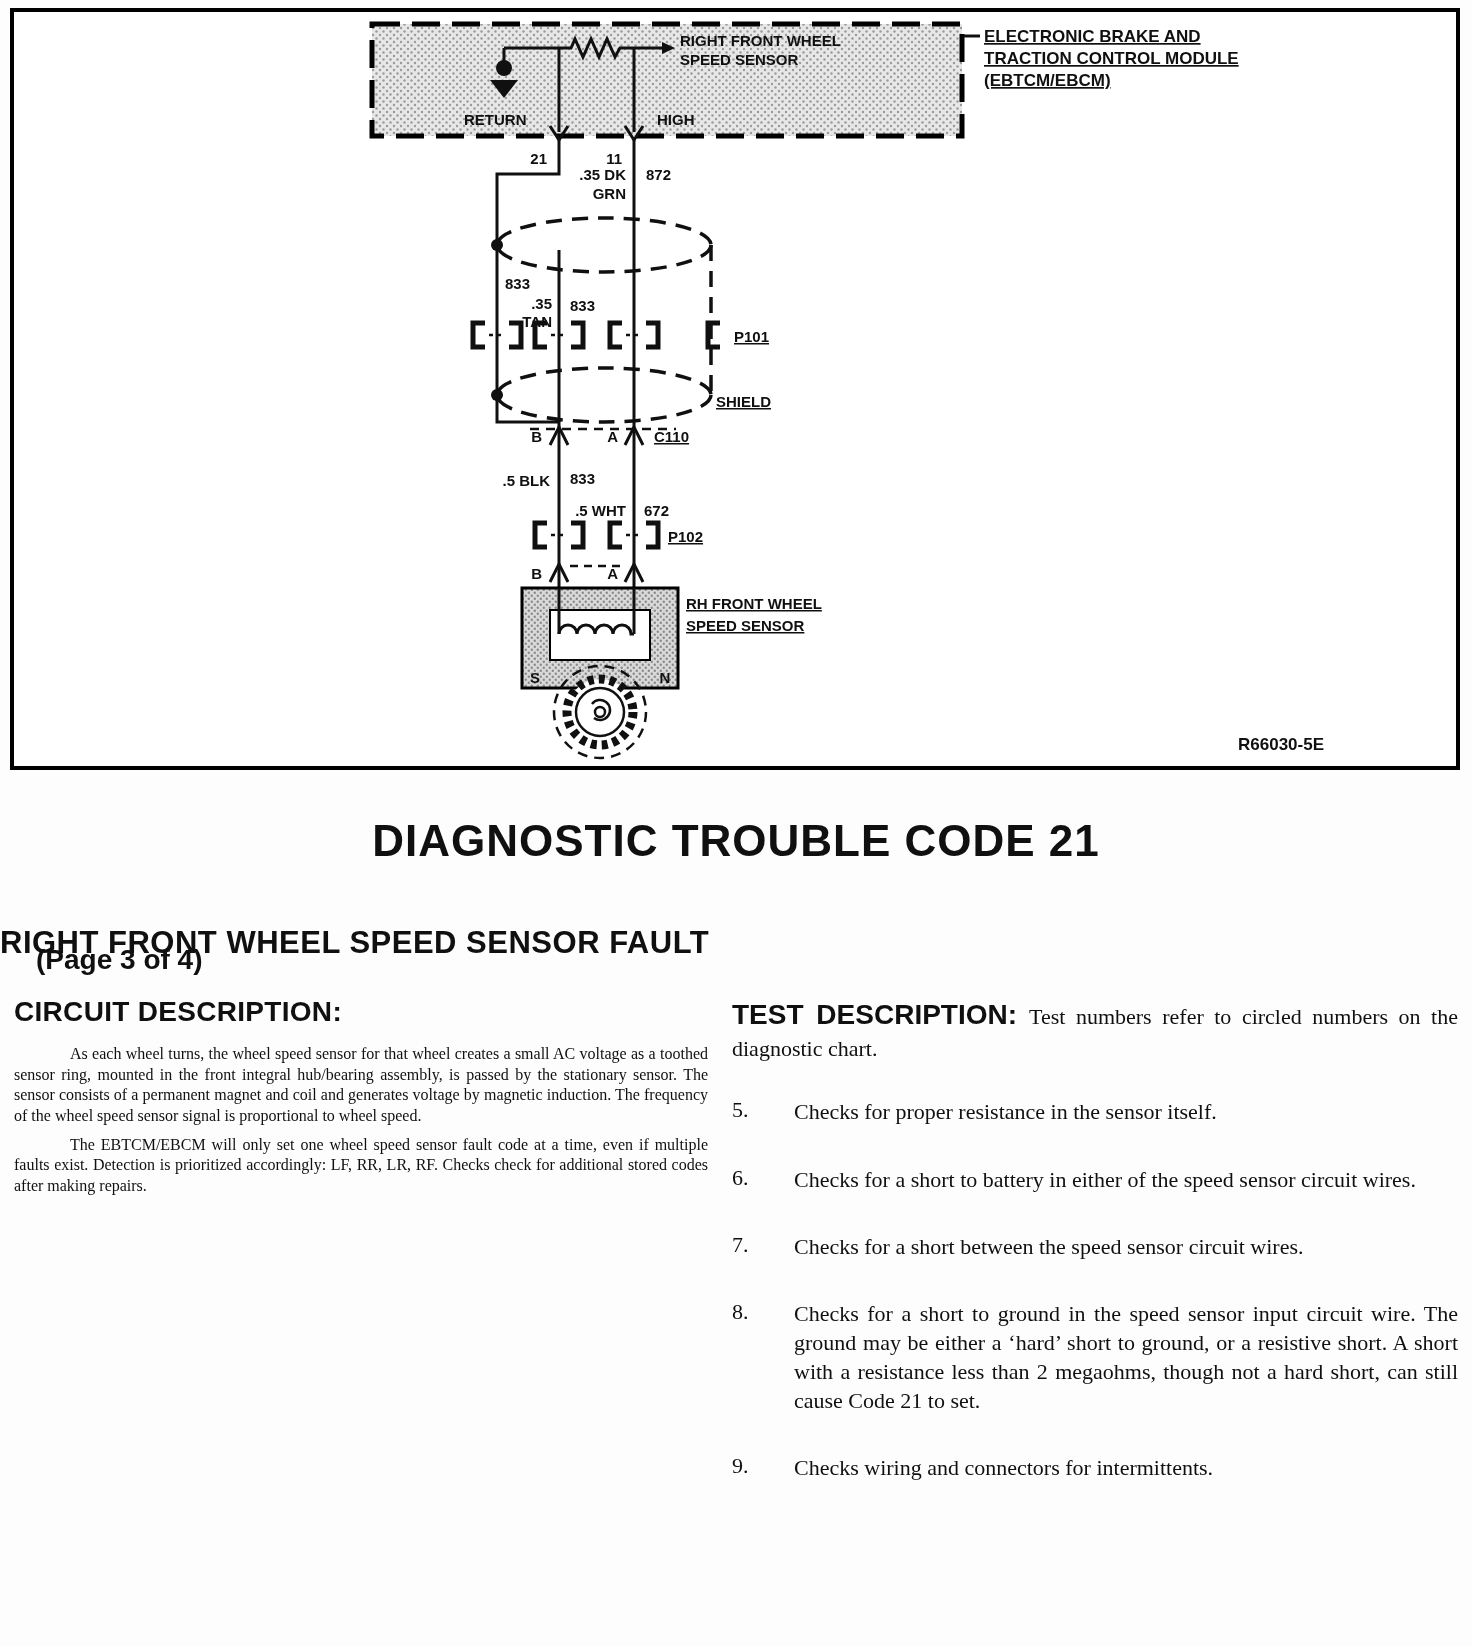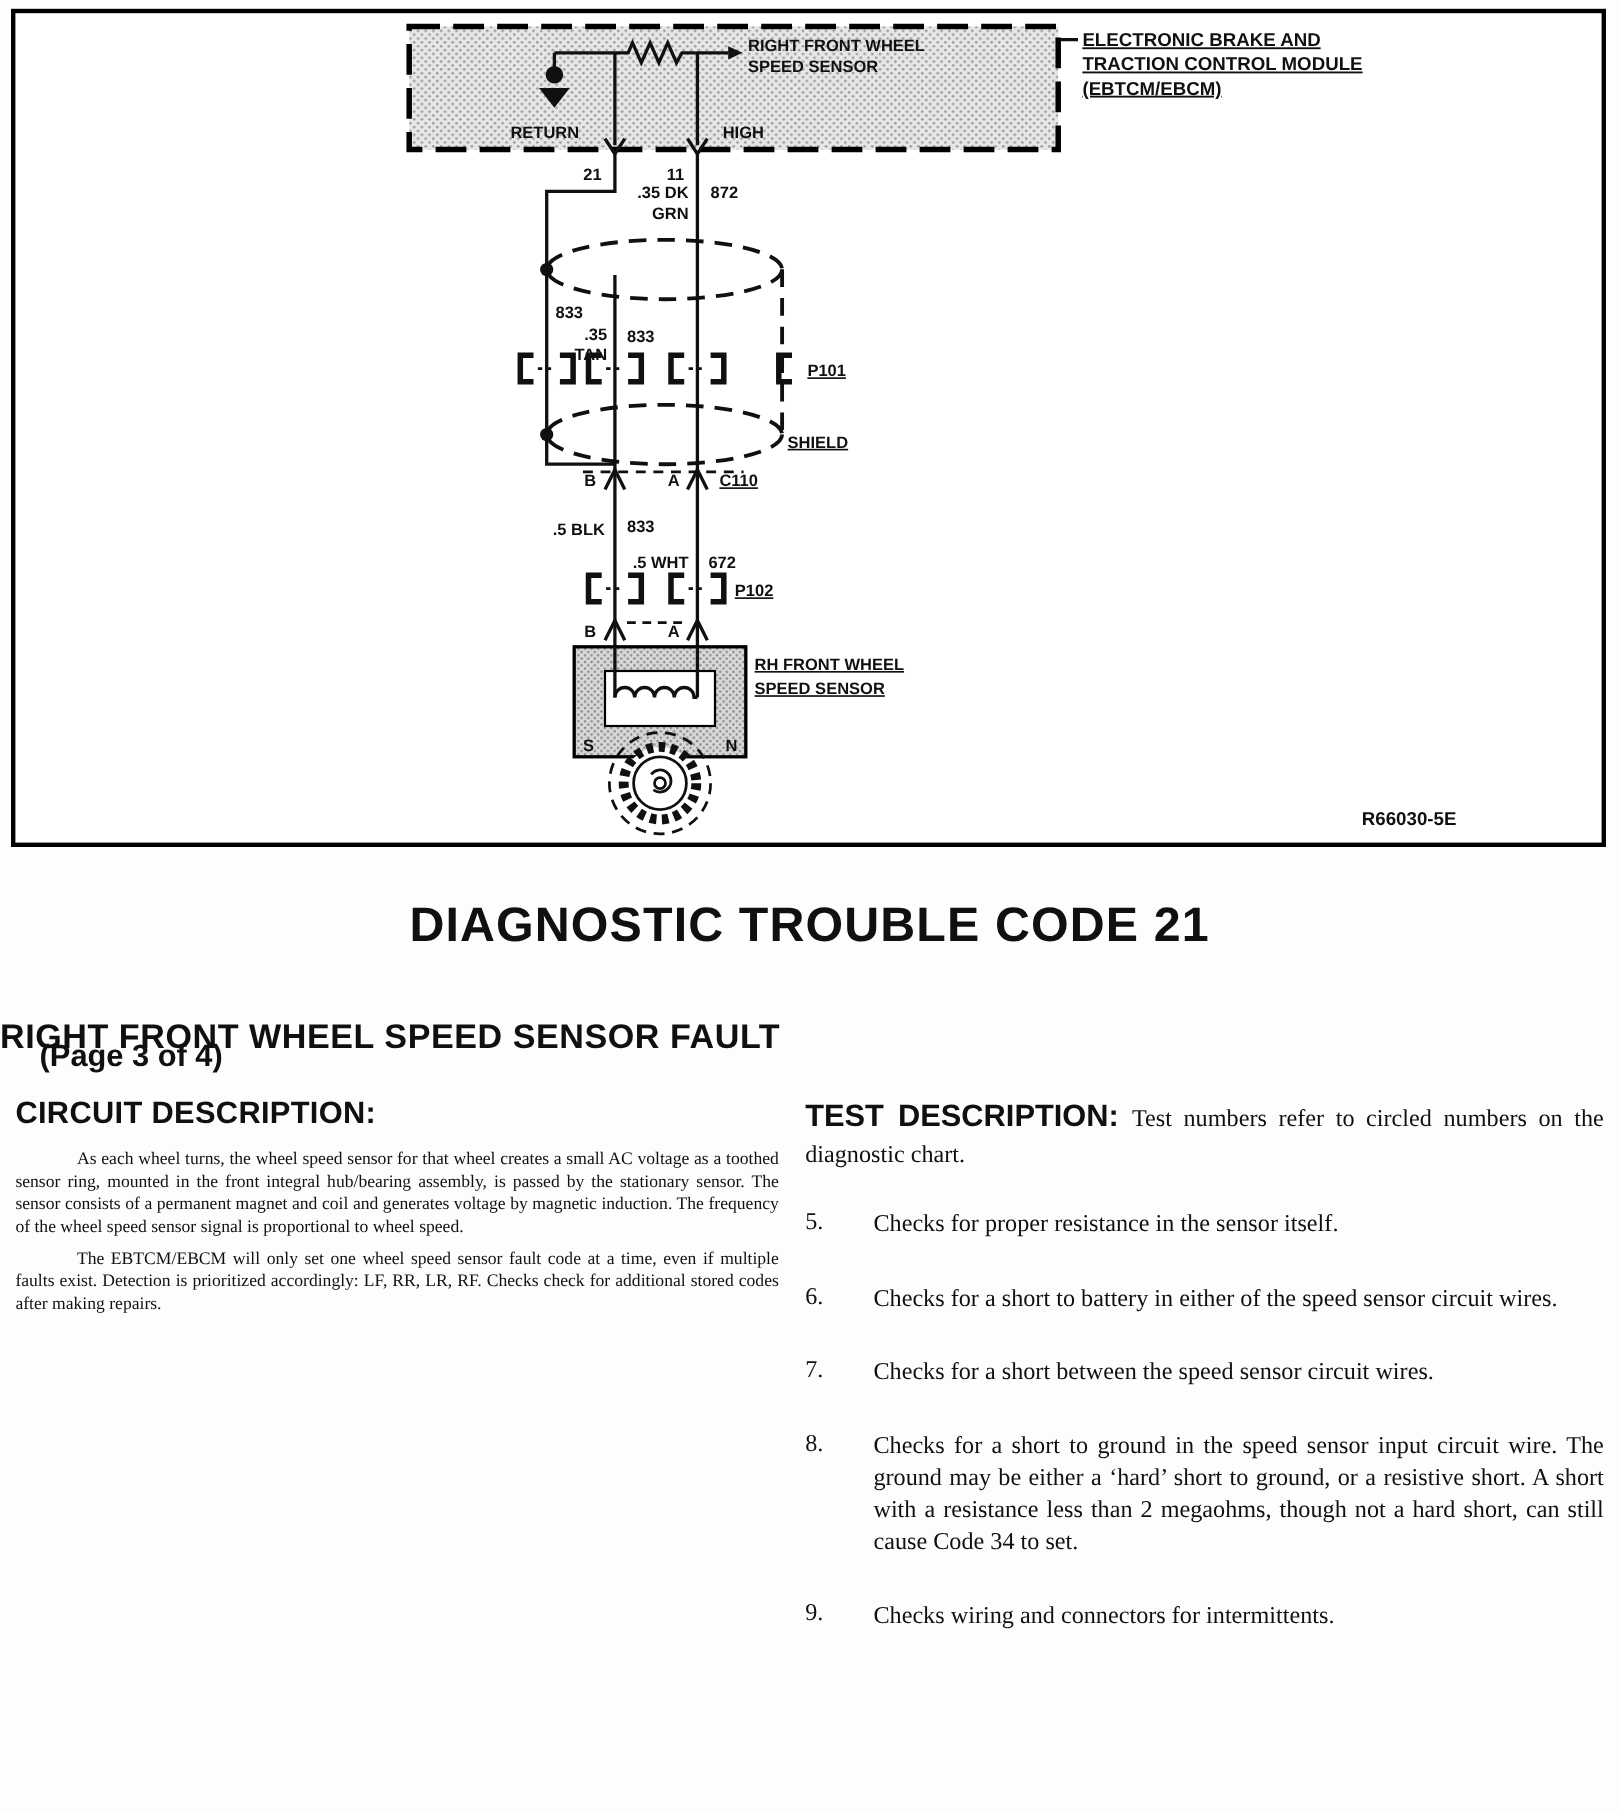--- a/index.html
+++ b/index.html
@@ -203,19 +203,19 @@
   <div class="test-item">
     <span class="test-num">6.</span>
     <p class="test-text">Checks for a short to battery in either of the speed sensor circuit wires.</p>
   </div>
   <div class="test-item">
     <span class="test-num">7.</span>
     <p class="test-text">Checks for a short between the speed sensor circuit wires.</p>
   </div>
   <div class="test-item">
     <span class="test-num">8.</span>
-    <p class="test-text">Checks for a short to ground in the speed sensor input circuit wire. The ground may be either a ‘hard’ short to ground, or a resistive short. A short with a resistance less than 2 megaohms, though not a hard short, can still cause Code 34 to set.</p>
+    <p class="test-text">Checks for a short to ground in the speed sensor input circuit wire. The ground may be either a ‘hard’ short to ground, or a resistive short. A short with a resistance less than 2 megaohms, though not a hard short, can still cause Code 21 to set.</p>
   </div>
   <div class="test-item">
     <span class="test-num">9.</span>
     <p class="test-text">Checks wiring and connectors for intermittents.</p>
   </div>
 </section>
 
 </body></html>

